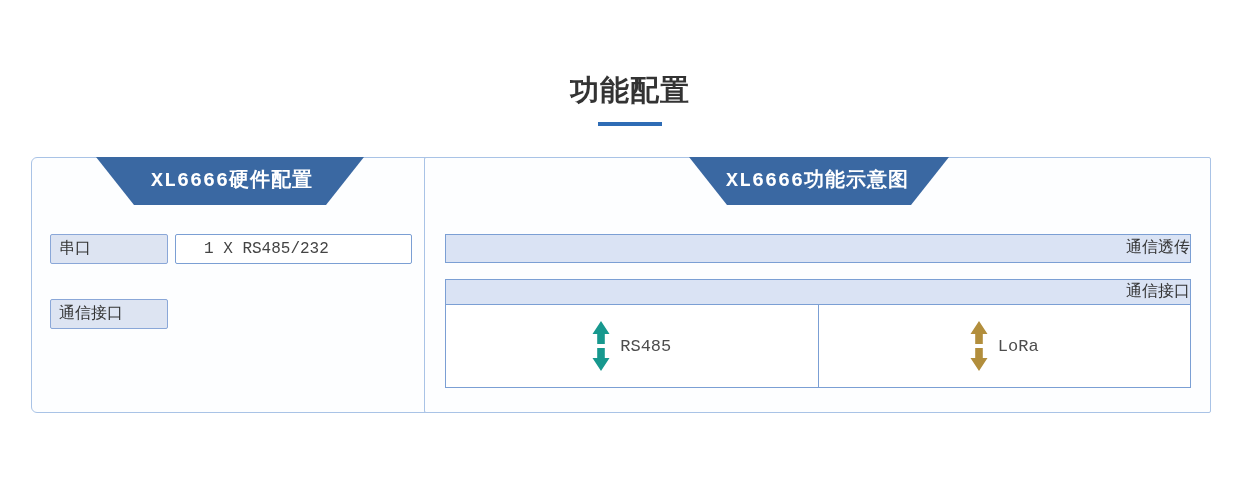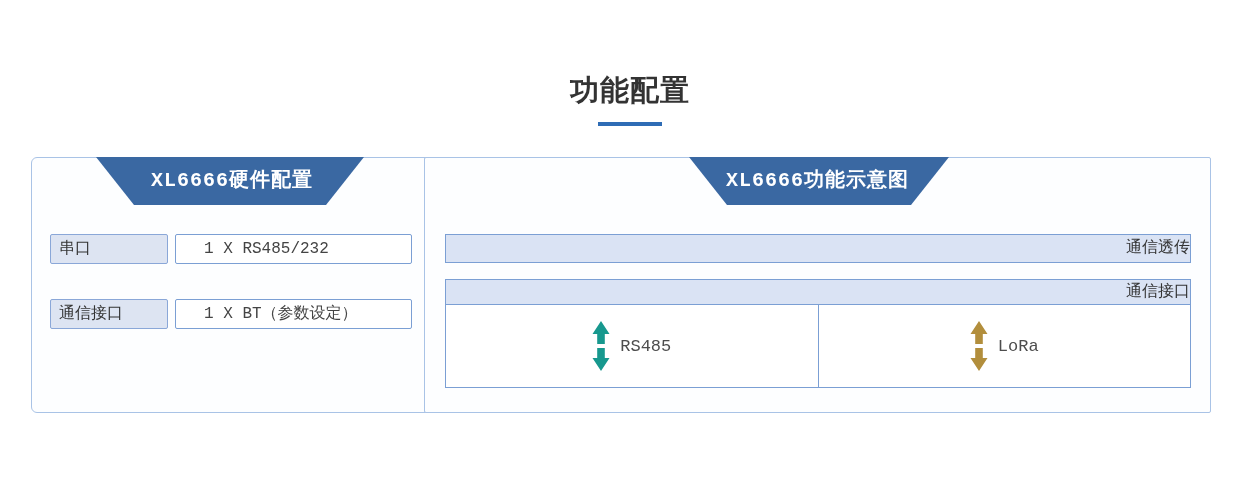--- a/index.html
+++ b/index.html
@@ -133,21 +133,20 @@
       <span>XL6666硬件配置</span>
     </div>
 
     <div class="hw-row" style="top:76px">
       <div class="hw-label">串口</div>
       <div class="hw-value">1 X RS485/232</div>
     </div>
 
     <div class="hw-row" style="top:141px">
       <div class="hw-label">通信接口</div>
-      <div class="hw-value">1 X BT（参数设定）</div>
     </div>
 
   </section>
 
   <section class="panel panel-right">
     <div class="trapezoid trapezoid-right">
       <span>XL6666功能示意图</span>
     </div>
 
     <div class="transparent-bar">通信透传</div>

